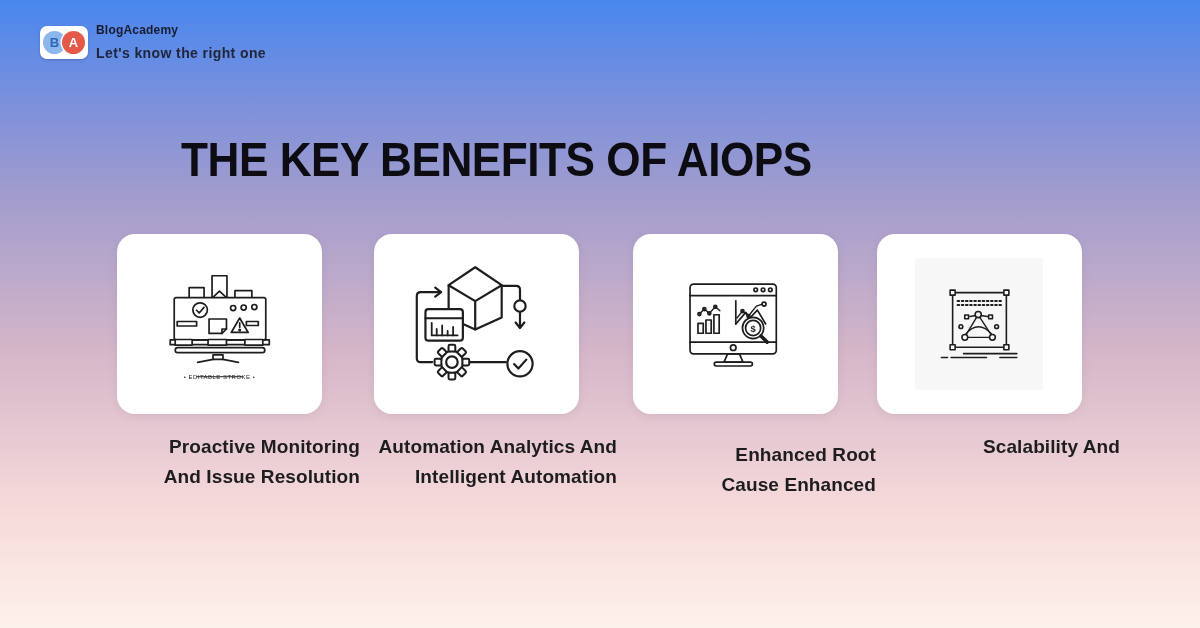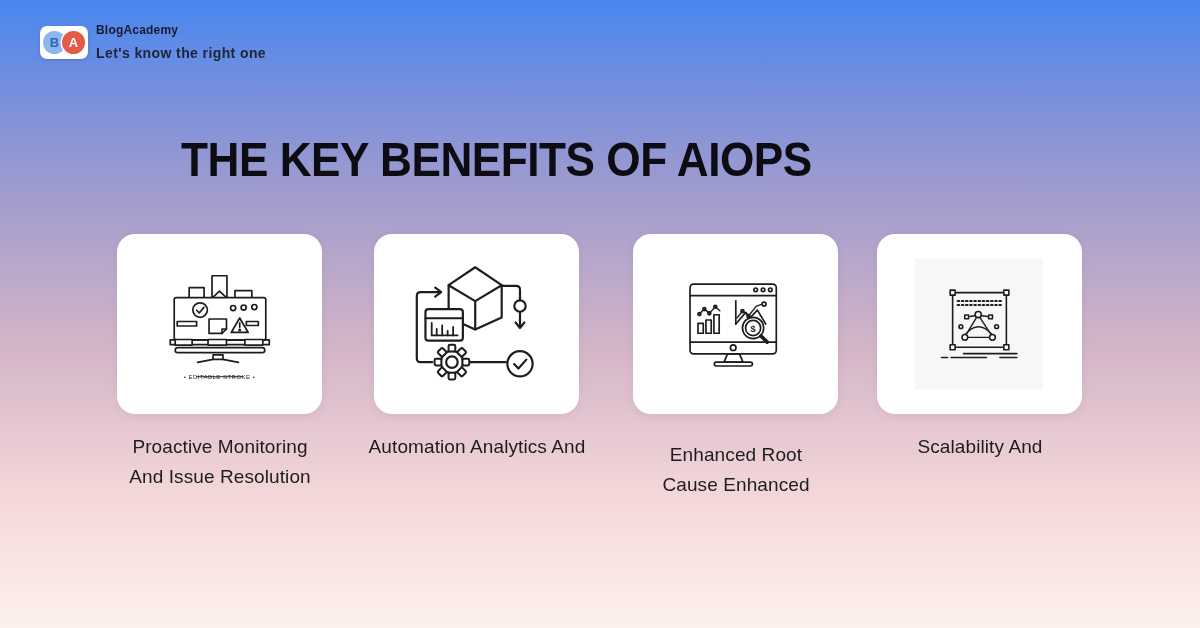--- a/index.html
+++ b/index.html
@@ -40,22 +40,22 @@
     position:absolute;top:234px;width:205px;height:180px;background:#ffffff;
     border-radius:18px;box-shadow:0 2px 8px rgba(90,70,110,.10);
   }
   .card svg{position:absolute;left:0;top:0;width:100%;height:100%;}
   .card.c1{left:117px;}
   .card.c2{left:374px;}
   .card.c3{left:633px;}
   .card.c4{left:877px;}
   
   .caption{
-    position:absolute;top:432px;width:280px;text-align:center;
-    color:#1d1d1f;font-size:19px;font-weight:normal;line-height:30px;letter-spacing:.1px;
+    position:absolute;top:432px;width:280px;text-align:right;
+    color:#1d1d1f;font-size:19px;font-weight:bold;line-height:30px;letter-spacing:.1px;
   }
   .caption.c1{left:80px;}
   .caption.c2{left:337px;}
   .caption.c3{left:596px;margin-top:8px;}
   .caption.c4{left:840px;}
   .wm-text{font-family:"Liberation Sans", sans-serif;}
 </style>
 </head>
 <body>
 
@@ -207,20 +207,21 @@
       </g>
     </svg>
   </div>
 
   <div class="caption c1">
     <div>Proactive Monitoring</div>
     <div>And Issue Resolution</div>
   </div>
   <div class="caption c2">
     <div>Automation Analytics And</div>
+    <div>Intelligent Automation</div>
   </div>
   <div class="caption c3">
     <div>Enhanced Root</div>
     <div>Cause Enhanced</div>
   </div>
   <div class="caption c4">
     <div>Scalability And</div>
   </div>
 
 </div>

